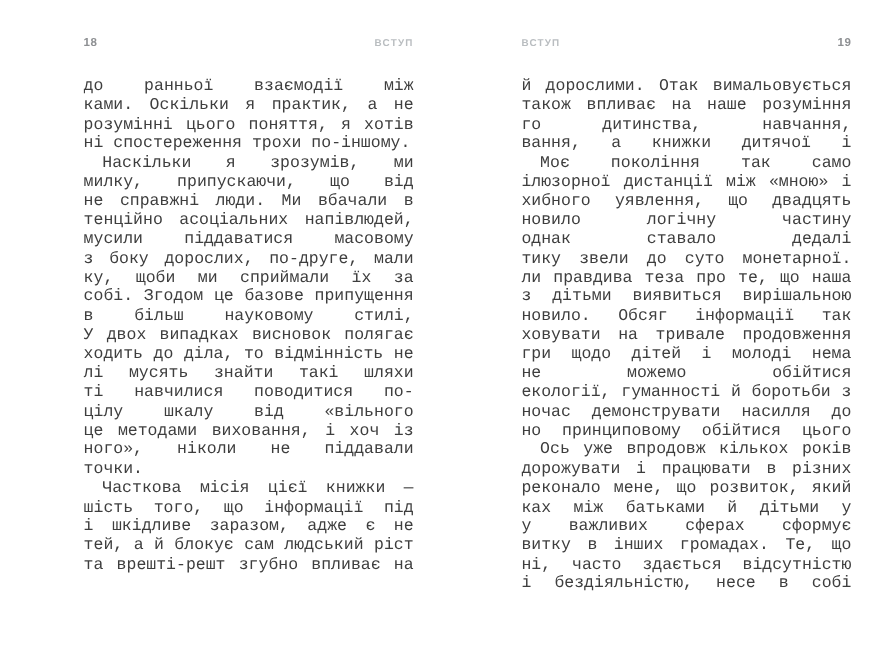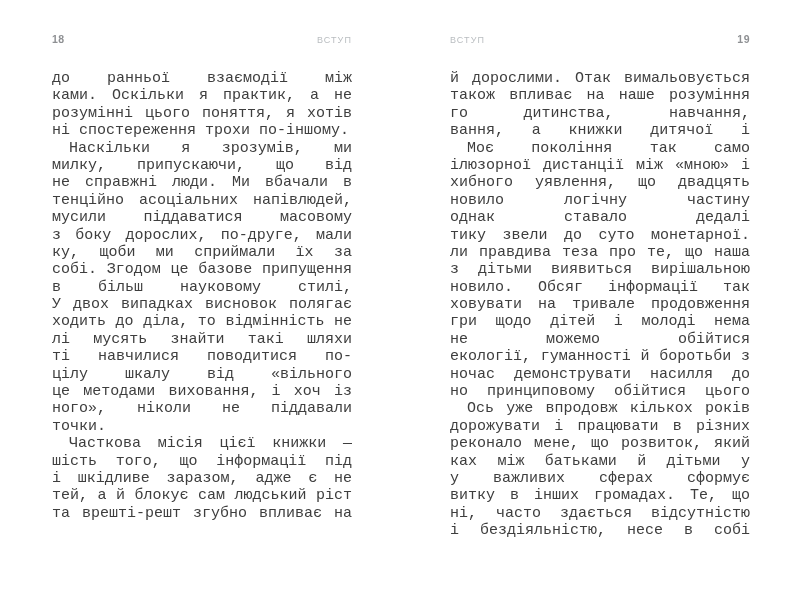--- a/index.html
+++ b/index.html
@@ -10,20 +10,21 @@
     background: #ffffff;
     overflow: hidden;
   }
   .spread {
     box-sizing: border-box;
     width: 720px;
     height: 600px;
     display: flex;
     padding-top: 33px;
     background: #ffffff;
+    margin-left: 24px;
   }
   .page {
     width: 300px;
     flex: 0 0 300px;
   }
   .page.left  { margin-left: 52px; }
   .page.right { margin-left: 98px; }
 
   .page-header {
     display: flex;
@@ -33,21 +34,21 @@
     font-family: "Liberation Sans", "DejaVu Sans", sans-serif;
   }
   .page-num {
     font-size: 10.5px;
     font-weight: 700;
     color: #8e9093;
     letter-spacing: 0.5px;
   }
   .running-head {
     font-size: 9px;
-    font-weight: 400;
+    font-weight: 700;
     color: #b9bdc0;
     letter-spacing: 1.1px;
   }
 
   .page-body {
     margin-top: 24px;
     font-family: Liberation Mono, monospace;
     font-size: 15px;
     color: #3e3e3e;
   }

